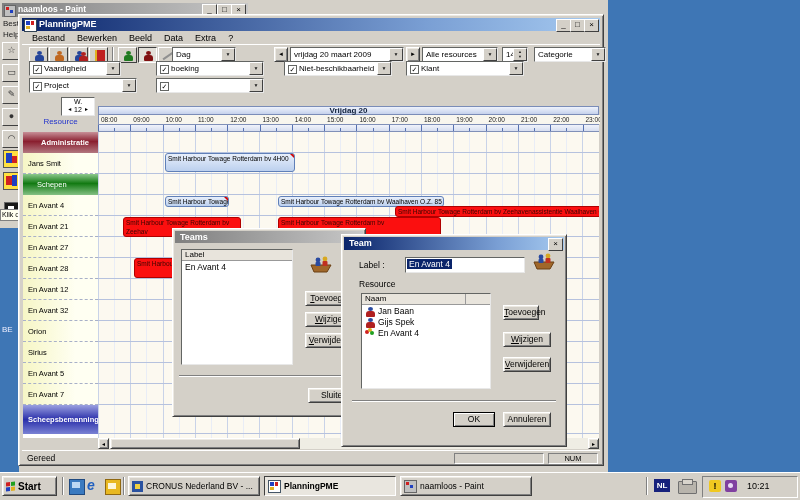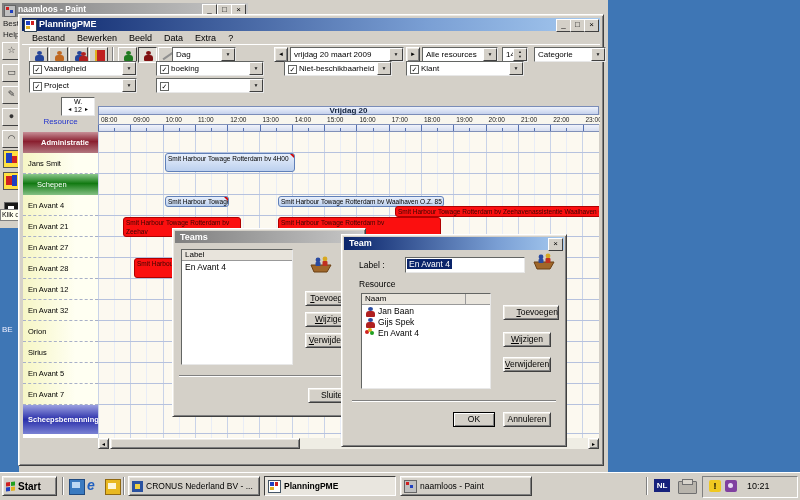--- a/index.html
+++ b/index.html
@@ -168,21 +168,21 @@
       <div class="combo" style="left:480px;top:2px;width:26px;">
         <span class="val">14</span>
         <span class="drop" style="font-size:4px;line-height:5px;">▲<br>▼</span>
       </div>
       <div class="combo" style="left:512px;top:2px;width:72px;">
         <span class="val">Categorie</span>
         <span class="drop">▼</span>
       </div>
     </div>
 
-    <div class="combo" style="left:10px;top:46px;width:108px;">
+    <div class="combo" style="left:10px;top:46px;width:92px;">
       <span class="chk">✓</span>
       <span class="val" style="left:14px;">Vaardigheid</span>
       <span class="drop">▼</span>
     </div>
     <div class="combo" style="left:265px;top:46px;width:108px;">
       <span class="chk">✓</span>
       <span class="val" style="left:14px;">Niet-beschikbaarheid</span>
       <span class="drop">▼</span>
     </div>
     <div class="combo" style="left:137px;top:46px;width:108px;">
@@ -346,20 +346,25 @@
           <div class=" bar bar-red" style="left: 36px; top: 126px; width: 43px; height: 20px; white-space: nowrap; line-height: 9px;">Smit Harbour To</div>
         </div>
     </div>
 
     <div class="abs" style="left:79px;top:423px;width:501px;height:11px;background:#efede4;">
       <span class="btn abs" style="left:0;top:0;width:11px;height:11px;font-size:5px;line-height:10px;">◄</span>
       <span class="btn abs" style="left:12px;top:0;width:190px;height:11px;"></span>
       <span class="btn abs" style="right:0;top:0;width:11px;height:11px;font-size:5px;line-height:10px;">►</span>
     </div>
 
+    <div class="abs" style="left:3px;top:435px;width:578px;height:13px;border-top:1px solid #fff;">
+      <span class="abs" style="left:5px;top:2px;font-size:8.5px;">Gereed</span>
+      <span class="abs sunken" style="left:432px;top:2px;width:88px;height:9px;background:#d4d0c8;"></span>
+      <span class="abs sunken" style="left:526px;top:2px;width:48px;height:9px;background:#d4d0c8;text-align:center;font-size:7.5px;line-height:9px;">NUM</span>
+    </div>
   </div>
 
   <div class="abs raised2" id="teams-dialog" style="left:172px;top:228px;width:192px;height:187px;">
     <div class="abs tb-inactive" style="left:2px;top:2px;right:2px;height:12px;">
       <span class="titletext" style="padding-left:5px;line-height:12px;">Teams</span>
     </div>
     <div class="abs sunkend" style="left:8px;top:20px;width:110px;height:114px;">
       <div class="lv-head" style="border-right:none;">Label</div>
       <div style="font-size:8.5px;padding:1px 0 0 3px;">En Avant 4</div>
     </div>
@@ -421,21 +426,21 @@
           <div style="display: flex; align-items: center; height: 10px; padding: 1px 0px 0px 3px;">
             <div style="width: 10px; height: 10px; position: relative; flex: 0 0 auto;">
               <span style="position:absolute;left:0;top:2px;width:4px;height:4px;border-radius:50%;background:#d02020;"></span>
               <span style="position:absolute;left:3px;top:0;width:4px;height:4px;border-radius:50%;background:#e0b020;"></span>
               <span style="position:absolute;left:5px;top:3px;width:4px;height:4px;border-radius:50%;background:#20a020;"></span>
             </div>
             <div style="font-size: 8.5px; padding-left: 3px; white-space: nowrap;">En Avant 4</div>
           </div>
         </div>
     </div>
-    <div class="btn abs ul1" style="left:161px;top:70px;width:56px;height:15px;line-height:13px;text-align:right;"><u>T</u>oevoegen</div>
+    <div class="btn abs ul1" style="left:161px;top:70px;width:36px;height:15px;line-height:13px;text-align:right;"><u>T</u>oevoegen</div>
     <div class="btn abs ul1" style="left:161px;top:97px;width:48px;height:15px;line-height:13px;"><u>W</u>ijzigen</div>
     <div class="btn abs ul1" style="left:161px;top:122px;width:48px;height:15px;line-height:13px;"><u>V</u>erwijderen</div>
     <div class="abs" style="left:10px;top:165px;width:204px;height:0;border-top:1px solid #808080;border-bottom:1px solid #fff;"></div>
     <div class="btn abs" style="left:111px;top:177px;width:42px;height:15px;line-height:12px;border:1px solid #000;box-shadow:inset 1px 1px 0 #fff,inset -1px -1px 0 #808080;">OK</div>
     <div class="btn abs" style="left:161px;top:177px;width:48px;height:15px;line-height:13px;">Annuleren</div>
   </div>
 
   <div class="abs" id="taskbar" style="left:0;top:472px;width:800px;height:28px;background:#d4d0c8;border-top:1px solid #fff;">
     <div class="btn abs" style="left:2px;top:3px;width:55px;height:20px;display:flex;align-items:center;padding-left:3px;font-weight:bold;font-size:10px;">
       <span style="display:inline-grid;grid-template:4px 4px / 4px 4px;gap:1px;margin-right:3px;transform:skewY(-6deg);">

